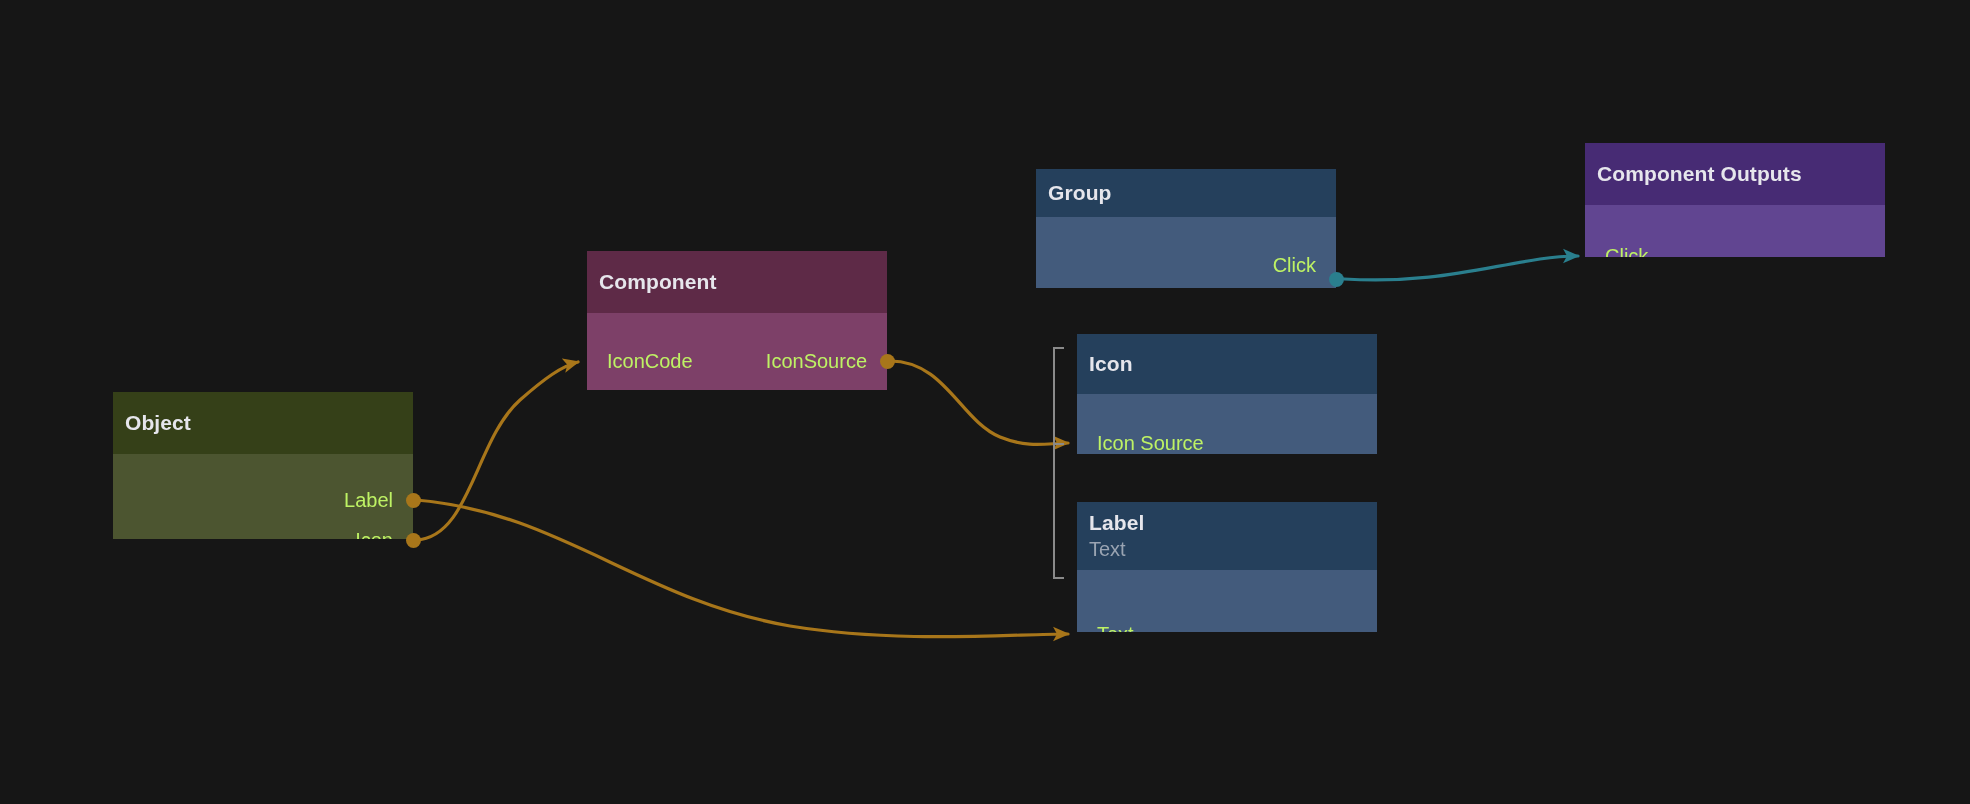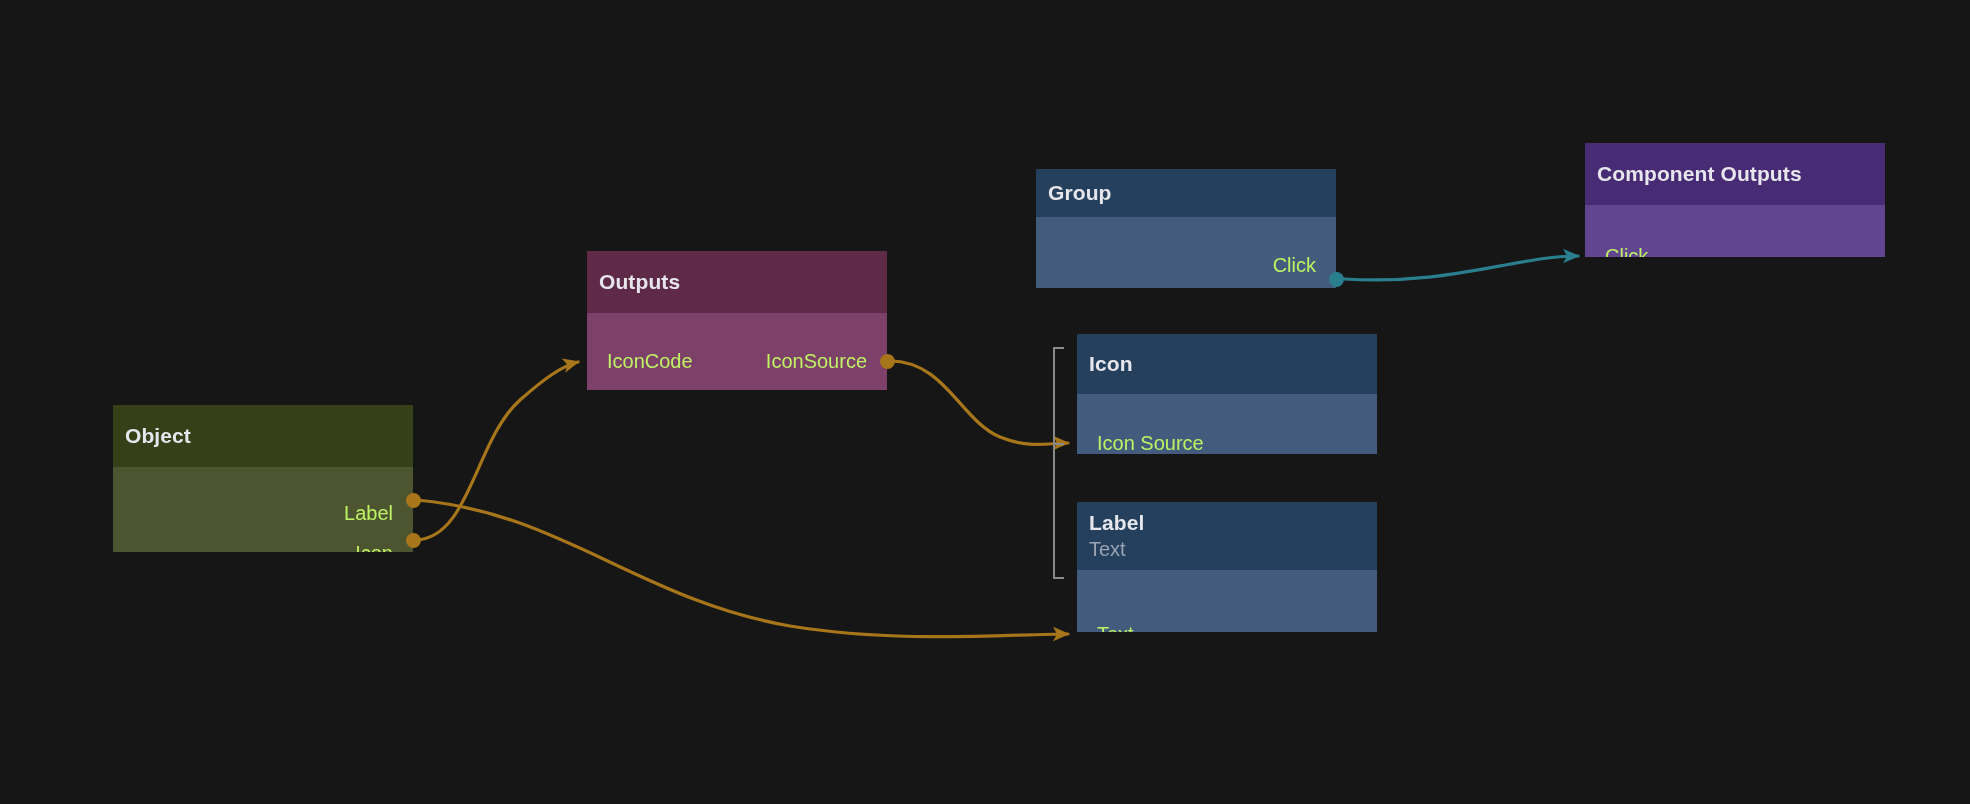--- a/index.html
+++ b/index.html
@@ -112,36 +112,36 @@
   </svg>
 
   <div class="bracket" style="left: 1053px; top: 347px; height: 232px; width: 12px;">
     <div class="spine" style="background: rgb(138, 138, 138);"></div>
   <div class="tick" style="background: rgb(138, 138, 138); top: 0px;"></div>
       <div class="tick" style="background: rgb(138, 138, 138); top: 96px;"></div>
       <div class="tick" style="background: rgb(138, 138, 138); top: 230px;"></div>
     </div>
 
   <div id="nodes-root">
-      <div class="node" style="left: 113px; top: 392px; width: 300px; height: 147px; margin-top: 13px;">
+      <div class="node" style="left: 113px; top: 392px; width: 300px; height: 147px;">
         <div class="node-header" style="background: rgb(53, 64, 24); height: 62px;">
           <div class="node-title">Object</div>
         </div>
         <div class="node-body" style="background: rgb(76, 85, 48); height: 85px;">
           <div class="port-row" style="top: 33px;">
             <span class="port-label out">Label</span>
           </div>
           <div class="port-row" style="top: 73px;">
             <span class="port-label out">Icon</span>
           </div>
         </div>
       </div>
       <div class="node" style="left: 587px; top: 251px; width: 300px; height: 139px;">
         <div class="node-header" style="background: rgb(94, 42, 71); height: 62px;">
-          <div class="node-title">Outputs</div>
+          <div class="node-title">Component</div>
         </div>
         <div class="node-body" style="background: rgb(125, 64, 104); height: 77px;">
           <div class="port-row" style="top: 35px; align-items: center;">
             <span class="port-label in">IconCode</span>
             <span class="port-label out">IconSource</span>
           </div>
         </div>
       </div>
       <div class="node" style="left: 1036px; top: 169px; width: 300px; height: 133px;">
         <div class="node-header" style="background: rgb(37, 64, 92); height: 48px;">

